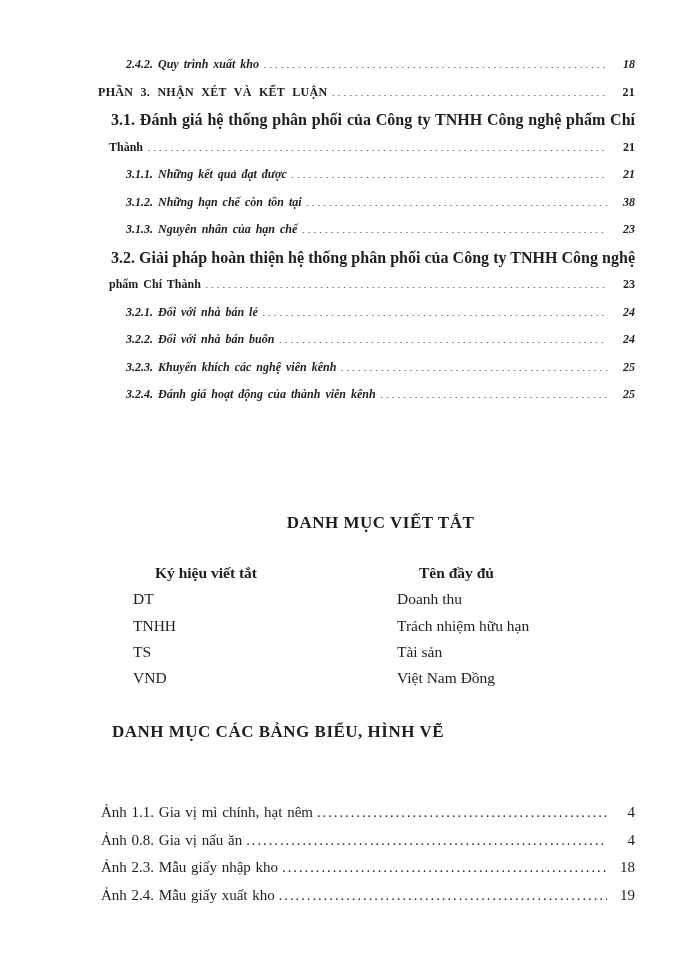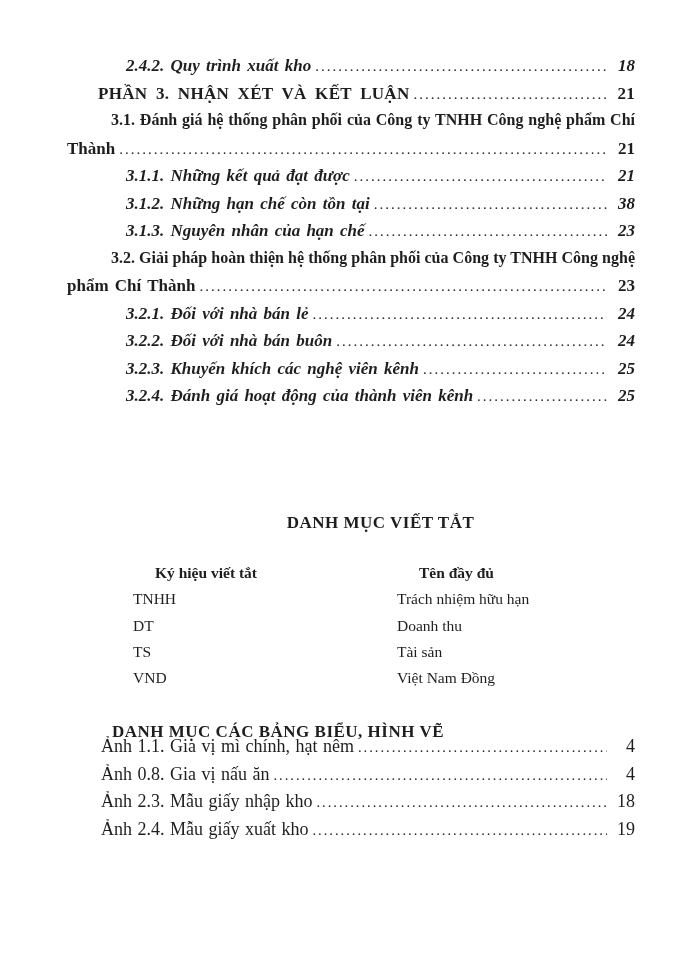--- a/index.html
+++ b/index.html
@@ -21,27 +21,27 @@
   .toc {
     position: absolute;
     top: 56px;
     left: 0;
     width: 700px;
   }
   .toc-row {
     display: flex;
     align-items: baseline;
     height: 27.5px;
-    font-size: 17px;
+    font-size: 12px;
     font-weight: bold;
     margin-right: 65px;
     word-spacing: 2px;
   }
   .lvl1 { margin-left: 98px;  letter-spacing: 0.3px; word-spacing: 4px; }
-  .lvl2 { margin-left: 67px; }
+  .lvl2 { margin-left: 109px; }
   .lvl3 { margin-left: 126px; font-style: italic; }
   .jline {
     display: block;
     height: 27.5px;
     margin-left: 111px;
     margin-right: 65px;
     font-size: 16px;
     font-weight: bold;
     text-align: justify;
     text-align-last: justify;
@@ -106,24 +106,24 @@
     align-items: baseline;
     height: 26.3px;
   }
   .abbr-row.hdr { font-weight: bold; margin-left: 22px; }
   .abbr-cell { width: 264px; }
   .full-cell { white-space: nowrap; }
 
   
   .fig-list {
     position: absolute;
-    top: 736px;
+    top: 804px;
     left: 101px;
     width: 534px;
-    font-size: 18px;
+    font-size: 15px;
   }
   .fig-row {
     display: flex;
     align-items: baseline;
     height: 27.5px;
     word-spacing: 1px;
   }
   .fig-row .dots::after {
     letter-spacing: 2px;
     font-size: 14.5px;
@@ -209,28 +209,28 @@
   </div>
 
   <div class="abbr-heading">DANH MỤC VIẾT TẮT</div>
 
   <div class="abbr-table">
     <div class="abbr-row hdr">
       <span class="abbr-cell">Ký hiệu viết tắt</span>
       <span class="full-cell">Tên đầy đủ</span>
     </div>
     <div class="abbr-row">
+      <span class="abbr-cell">DT</span>
+      <span class="full-cell">Doanh thu</span>
+    </div>
+    <div class="abbr-row">
       <span class="abbr-cell">TNHH</span>
       <span class="full-cell">Trách nhiệm hữu hạn</span>
     </div>
     <div class="abbr-row">
-      <span class="abbr-cell">DT</span>
-      <span class="full-cell">Doanh thu</span>
-    </div>
-    <div class="abbr-row">
       <span class="abbr-cell">TS</span>
       <span class="full-cell">Tài sản</span>
     </div>
     <div class="abbr-row">
       <span class="abbr-cell">VND</span>
       <span class="full-cell">Việt Nam Đồng</span>
     </div>
   </div>
 
   <div class="fig-heading">DANH MỤC CÁC BẢNG BIỂU, HÌNH VẼ</div>

